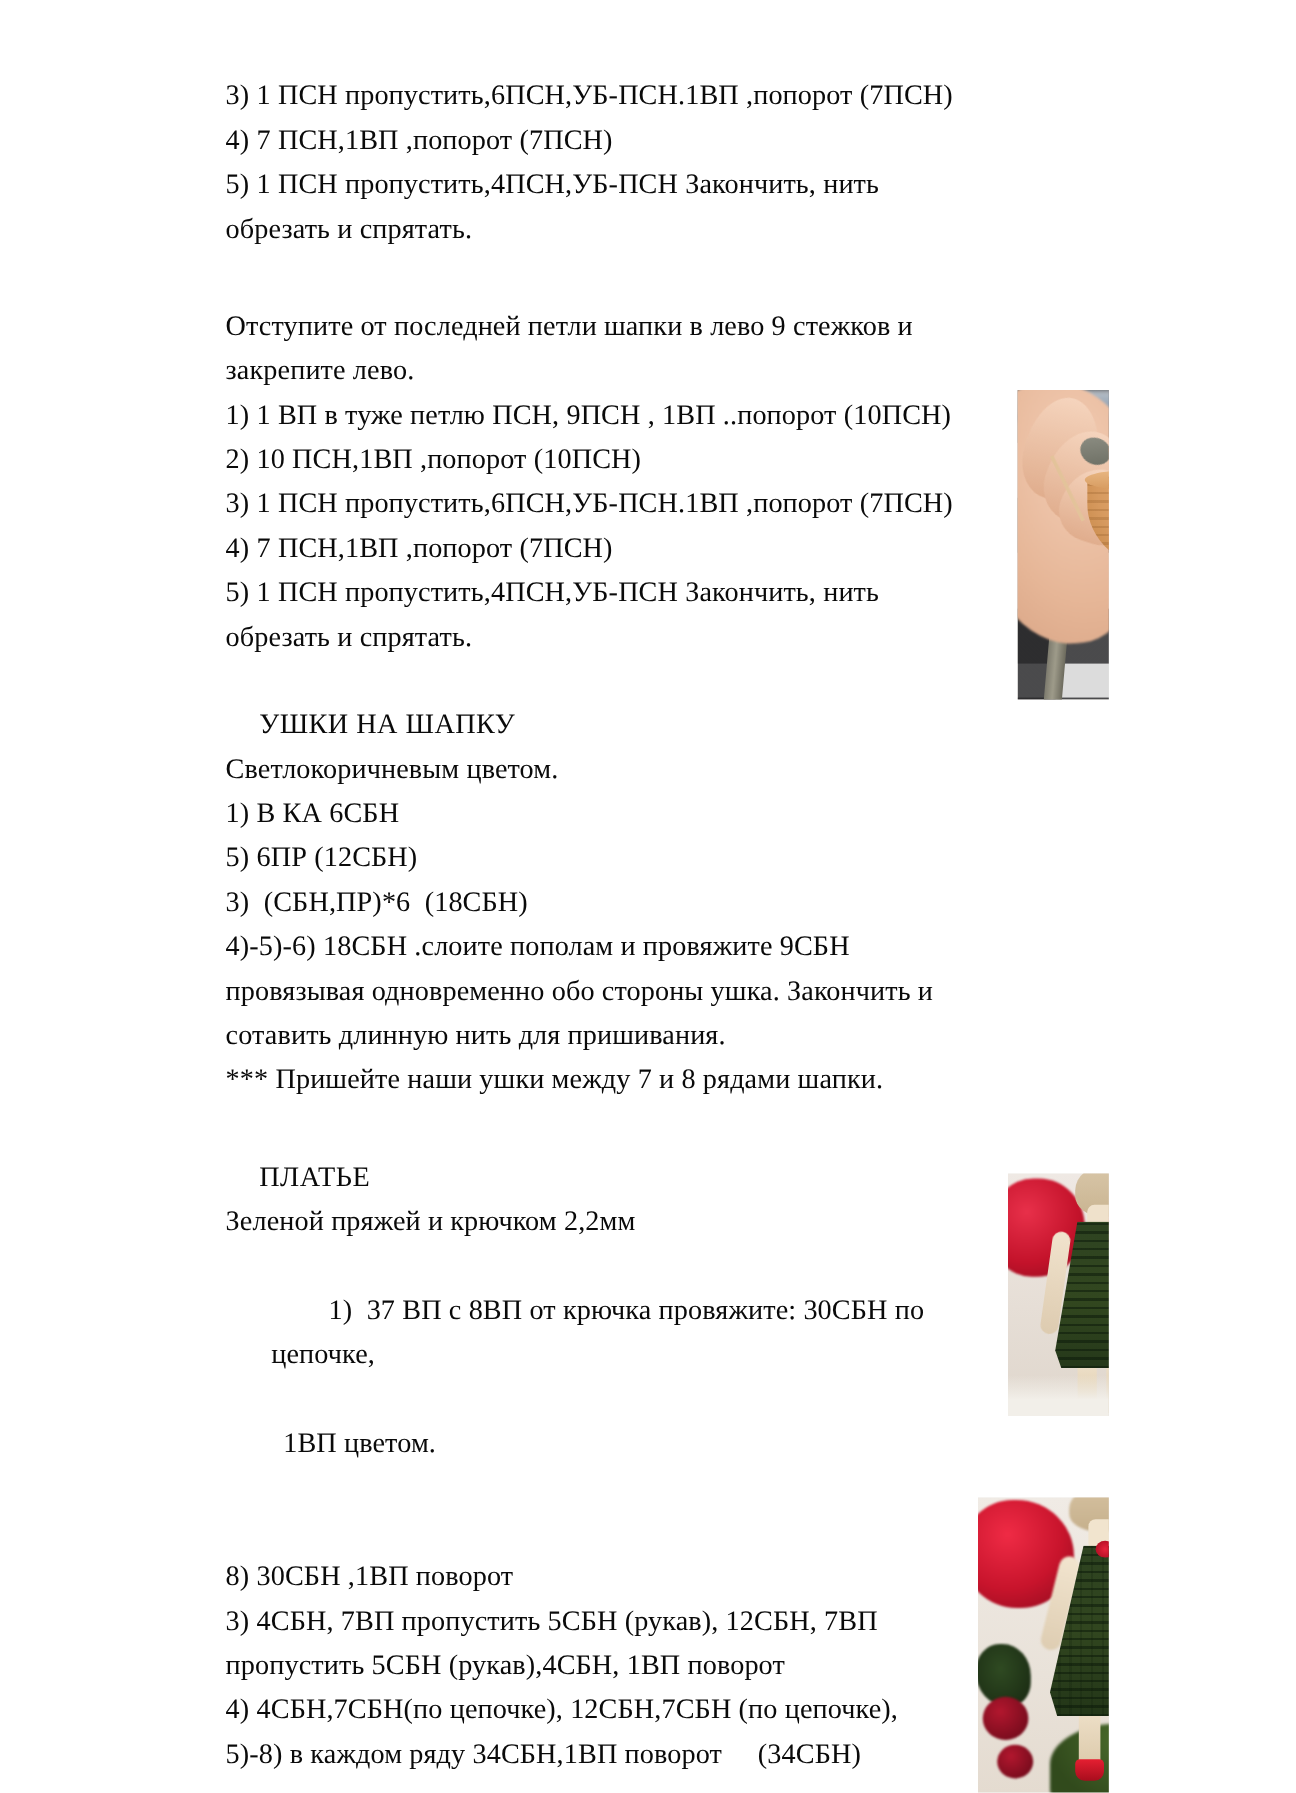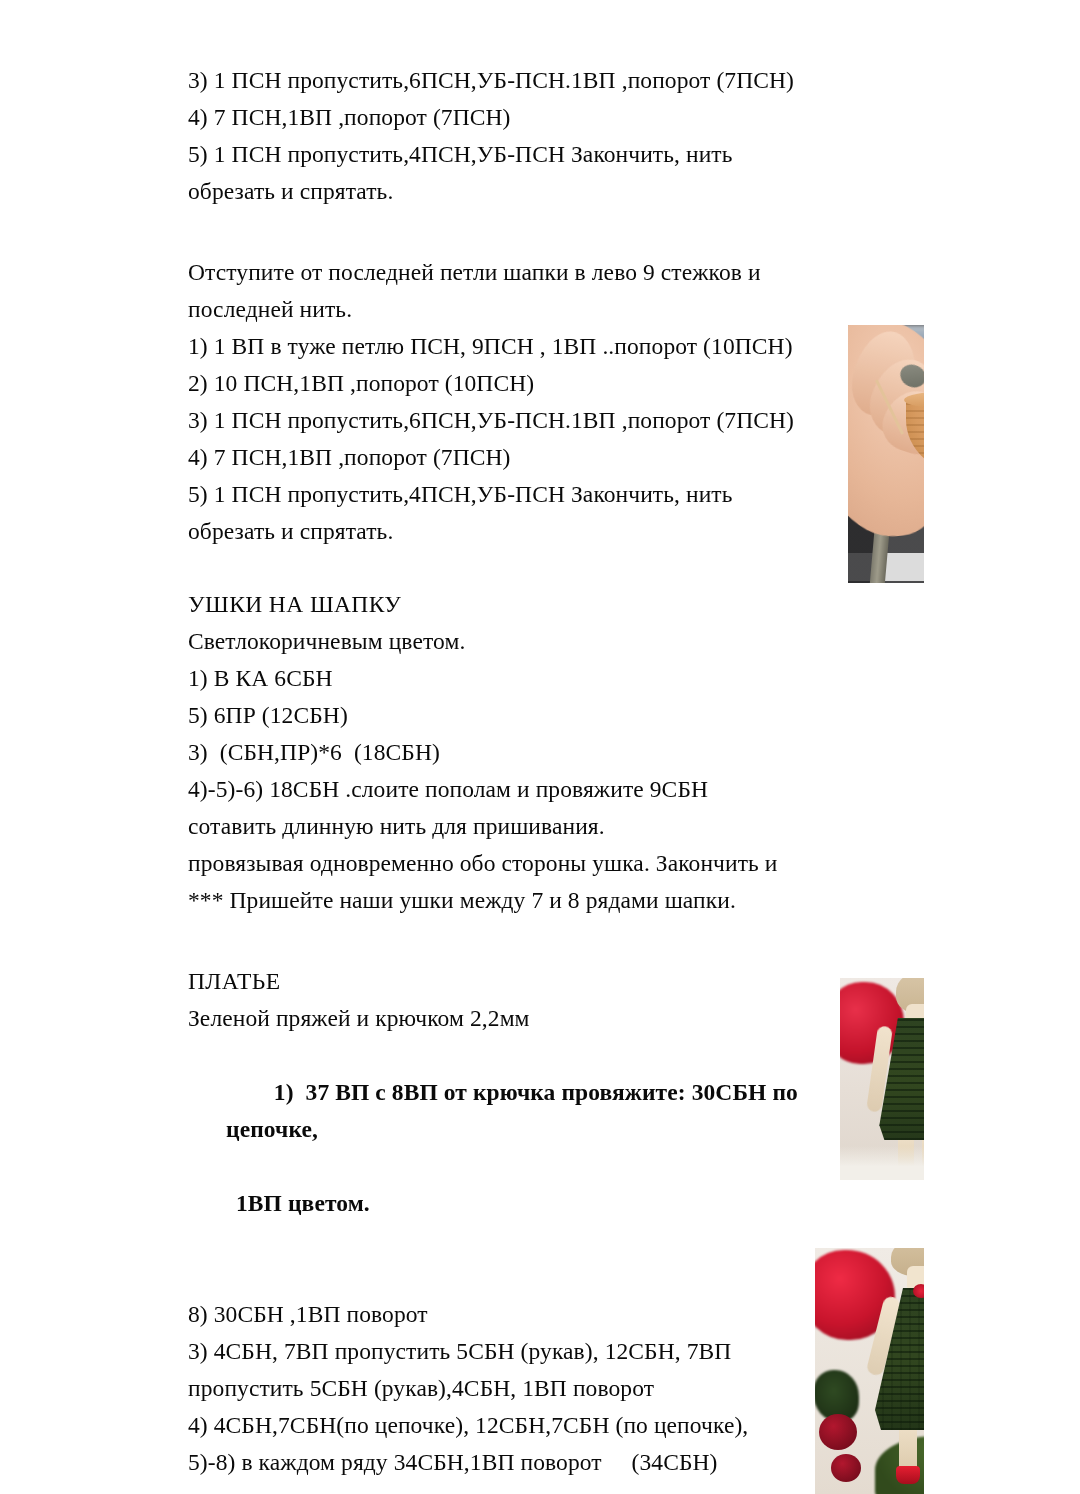--- a/index.html
+++ b/index.html
@@ -26,29 +26,29 @@
   }
 
   .line {
     font-size: 23.5px;
     line-height: 37px;
     white-space: pre-wrap;
     letter-spacing: 0.1px;
   }
   .line.heading {
     letter-spacing: 0.4px;
+    margin-left: 28px;
   }
   .gap-md { height: 36px; }
   .gap-lg { height: 44px; }
 
   
   .hang {
     padding-left: 38px;
     text-indent: -38px;
-    font-weight: bold;
   }
   .hang .cont {
     display: block;
     text-indent: 0;
     padding-left: 10px;
   }
 
   
   .photo {
     position: absolute;
@@ -381,40 +381,40 @@
       <div class="line">3) 1 ПСН пропустить,6ПСН,УБ-ПСН.1ВП ,попорот (7ПСН)</div>
       <div class="line">4) 7 ПСН,1ВП ,попорот (7ПСН)</div>
       <div class="line">5) 1 ПСН пропустить,4ПСН,УБ-ПСН Закончить, нить</div>
       <div class="line">обрезать и спрятать.</div>
     </div>
 
     <div class="gap-lg"></div>
 
     <div>
       <div class="line">Отступите от последней петли шапки в лево 9 стежков и</div>
-      <div class="line">последней нить.</div>
+      <div class="line">закрепите лево.</div>
       <div class="line">1) 1 ВП в туже петлю ПСН, 9ПСН , 1ВП ..попорот (10ПСН)</div>
       <div class="line">2) 10 ПСН,1ВП ,попорот (10ПСН)</div>
       <div class="line">3) 1 ПСН пропустить,6ПСН,УБ-ПСН.1ВП ,попорот (7ПСН)</div>
       <div class="line">4) 7 ПСН,1ВП ,попорот (7ПСН)</div>
       <div class="line">5) 1 ПСН пропустить,4ПСН,УБ-ПСН Закончить, нить</div>
       <div class="line">обрезать и спрятать.</div>
     </div>
 
     <div class="gap-md"></div>
 
     <div>
       <div class="line heading">УШКИ НА ШАПКУ</div>
       <div class="line">Светлокоричневым цветом.</div>
       <div class="line">1) В КА 6СБН</div>
       <div class="line">5) 6ПР (12СБН)</div>
       <div class="line">3)  (СБН,ПР)*6  (18СБН)</div>
       <div class="line">4)-5)-6) 18СБН .слоите пополам и провяжите 9СБН</div>
+      <div class="line">провязывая одновременно обо стороны ушка. Закончить и</div>
       <div class="line">сотавить длинную нить для пришивания.</div>
-      <div class="line">провязывая одновременно обо стороны ушка. Закончить и</div>
       <div class="line">*** Пришейте наши ушки между 7 и 8 рядами шапки.</div>
     </div>
 
     <div class="gap-lg"></div>
 
     <div>
       <div class="line heading">ПЛАТЬЕ</div>
       <div class="line">Зеленой пряжей и крючком 2,2мм</div>
       <div class="line hang">
         <span>1)  37 ВП с 8ВП от крючка провяжите: 30СБН по цепочке,</span>

